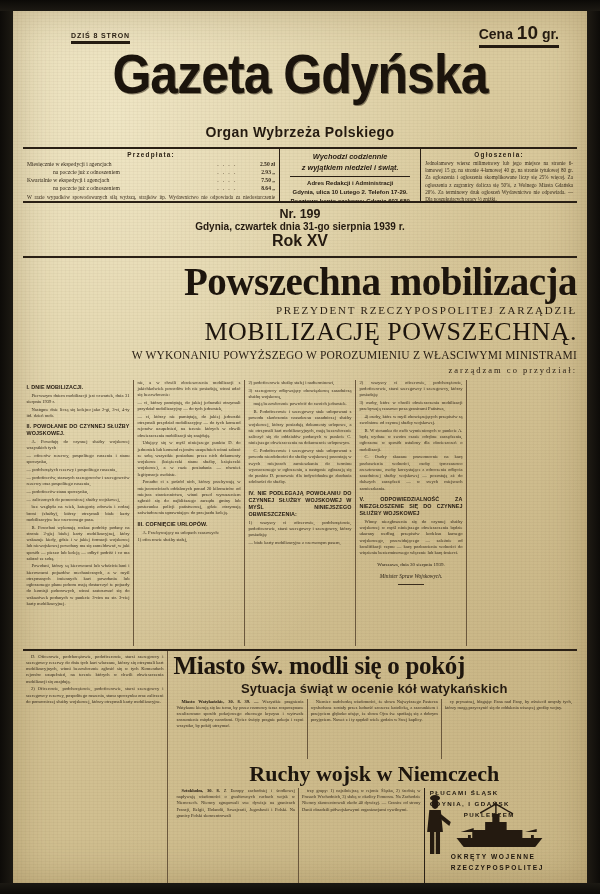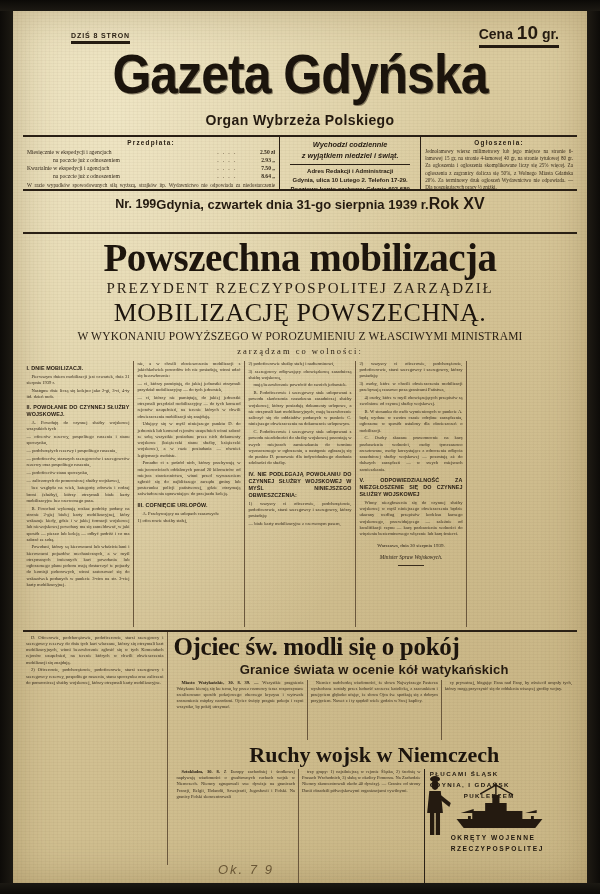--- a/index.html
+++ b/index.html
@@ -55,21 +55,21 @@
   .masthead{
     text-align:center;font-family:"Liberation Sans", sans-serif;
     font-weight:bold;font-size:50px;line-height:.98;letter-spacing:-1px;
     color:#1b140c;margin:-2px 0 0 0;
     text-shadow:1px 1px 0 rgba(40,30,16,.5);
     transform:scaleY(1.12);transform-origin:center top;
   }
   .subtitle{
     text-align:center;font-family:"Liberation Sans", sans-serif;
     font-weight:bold;font-size:14px;letter-spacing:.4px;color:#241a10;
-    margin-top:16px;
+    margin-top:28px;
   }
 
   
   .infobar{
     display:flex;margin-top:7px;border-top:2px solid #2a2015;border-bottom:2px solid #2a2015;
     height:52px;
   }
   .ibox{padding:2px 4px 0 4px;overflow:hidden;}
   .ibox + .ibox{border-left:1.5px solid #2a2015;}
   .ib1{width:47%;}
@@ -85,36 +85,36 @@
   .rate .vl{flex:0 0 24px;text-align:right;font-weight:bold;}
   .indent{padding-left:26px;}
   .note{font-size:5.2px;line-height:1.4;margin-top:2px;color:#3a2d1d;text-align:justify;}
   .ib2 .l1{font-family:"Liberation Sans",sans-serif;font-weight:bold;font-size:7.4px;line-height:1.5;color:#241a10;font-style:italic;}
   .ib2 .sep{border-top:1.2px solid #2a2015;margin:2.5px 6px;}
   .ib2 .l2{font-family:"Liberation Sans",sans-serif;font-weight:bold;font-size:6px;line-height:1.5;color:#241a10;}
   .ib3 .adv{font-size:5.1px;line-height:1.45;text-align:justify;color:#362a1b;}
 
   
   .dateline{
-    display:flex;align-items:center;justify-content:center;
+    display:flex;align-items:center;justify-content:flex-start;
     font-family:"Liberation Sans", sans-serif;font-weight:bold;color:#241a10;
-    padding:4px 2px 19px 2px;border-bottom:2.5px solid #2a2015;
+    padding:4px 2px 6px 2px;border-bottom:2.5px solid #2a2015;flex-direction:column;
   }
   .dateline .nr{font-size:12.5px;}
-  .dateline .dt{font-size:13px;}
+  .dateline .dt{font-size:10px;}
   .dateline .rok{font-size:16px;}
 
   
-  .hl-wrap{text-align:center;margin-top:4px;}
+  .hl-wrap{text-align:right;margin-top:4px;}
   .hl1{
     font-family:"Liberation Serif", serif;font-weight:bold;font-size:39px;
     line-height:1.02;color:#1d150d;letter-spacing:-.5px;
   }
   .hl-sub1{
-    font-family:"Liberation Serif", serif;font-size:15px;letter-spacing:1.8px;
+    font-family:"Liberation Serif", serif;font-size:11px;letter-spacing:1.8px;
     color:#281e13;margin-top:2px;
   }
   .hl2{
     font-family:"Liberation Serif", serif;font-weight:normal;font-size:26px;
     letter-spacing:.5px;color:#1d150d;margin-top:1px;
   }
   .hl-sub2{
     font-family:"Liberation Serif", serif;font-size:11.5px;letter-spacing:.2px;
     color:#281e13;margin-top:2px;
   }
@@ -250,21 +250,21 @@
         <div class="nr">Nr. 199</div>
         <div class="dt">Gdynia, czwartek dnia 31-go sierpnia 1939 r.</div>
         <div class="rok">Rok XV</div>
       </div>
 
       <div class="hl-wrap">
         <div class="hl1">Powszechna mobilizacja</div>
         <div class="hl-sub1">PREZYDENT RZECZYPOSPOLITEJ ZARZĄDZIŁ</div>
         <div class="hl2">MOBILIZACJĘ POWSZECHNĄ.</div>
         <div class="hl-sub2">W WYKONANIU POWYŻSZEGO W POROZUMIENIU Z WŁASCIWYMI MINISTRAMI</div>
-        <div class="hl-sub3">zarządzam co wolności:</div>
+        <div class="hl-sub3">zarządzam co przydział:</div>
       </div>
 
       <div class="cols">
         <div class="col" id="dcol0">
             <div class="sec">I. DNIE MOBILIZACJI.</div>
             <p class="p">Pierwszym dniem mobilizacji jest czwartek, dnia 31 sierpnia 1939 r.</p>
             <p class="p">Następne dnie liczą się kolejno jako 2-gi, 3-ci, 4-ty itd. dzień mob.</p>
             <div class="sec">II. POWOŁANIE DO CZYNNEJ SŁUŻBY WOJSKOWEJ.</div>
             <p class="p">A. Powołuję do czynnej służby wojskowej wszystkich tych</p>
             <p class="p ni">— oficerów rezerwy, pospolitego ruszenia i stanu spoczynku,</p>
@@ -313,22 +313,22 @@
         <div class="col" id="dcol4"></div>
       </div>
 
       <div class="lower">
         <div class="lcol-left" id="leftlower">
             <p class="p">D. Oficerowie, podchorążowie, podoficerowie, starsi szeregowcy i szeregowcy rezerwy do dnia tych kart wlaczane, którzy się otrzymali kart mobilizacyjnych, winni bezzwłocznie zgłosić się w tych Komendach rejonów uzupełnień, na terenie których w chwili obwieszczenia mobilizacji się znajdują.</p>
             <p class="p">2) Oficerowie, podchorążowie, podoficerowie, starsi szeregowcy i szeregowcy rezerwy, pospolitego ruszenia, stanu spoczynku oraz zaliczeni do pomocniczej służby wojskowej, którzy otrzymali karty mobilizacyjne.</p>
           </div>
         <div class="lcol-right">
 
-          <div class="hl3">Ojciec św. modli się o pokój</div>
-          <div class="hl3-sub">Granice świata w ocenie kół watykańskich</div>
+          <div class="hl3">Miasto św. modli się o pokój</div>
+          <div class="hl3-sub">Sytuacja świąt w ocenie kół watykańskich</div>
           <div class="art3cols" id="vatcols">
               <div class="c">
                 <p class="p"><span class="dt">Miasto Watykańskie, 30. 8. 39. — </span>Wszystkie pragnienia Watykanu kierują się ku temu, by przez rozmowy teraz rozpoczynane zrealizowano sposób pokojowego obecnego kryzysu i wytrwałe zrozumienie między narodami. Ojciec święty pragnie pokoju i czyni wszystko, by pokój utrzymać.</p>
               </div>
               <div class="c">
                 <p class="p">Niemiec nadchodzą wiadomości, że słowa Najwyższego Pasterza wysłuchane zostały przez ludność szczerze katolicką, z szacunkiem i przejęciem głęboko ufając, że słowa Ojca św. spotkają się z dobrym przyjęciem. Nawet z i ty spędził wiele godzin w Swej kaplicy.</p>
               </div>
               <div class="c">
                 <p class="p">cy prywatnej, błagając Pana nad Pany, by oświecił umysły tych, którzy mogą przyczynić się do oddalenia wiszącej groźby wojny.</p>
               </div>

